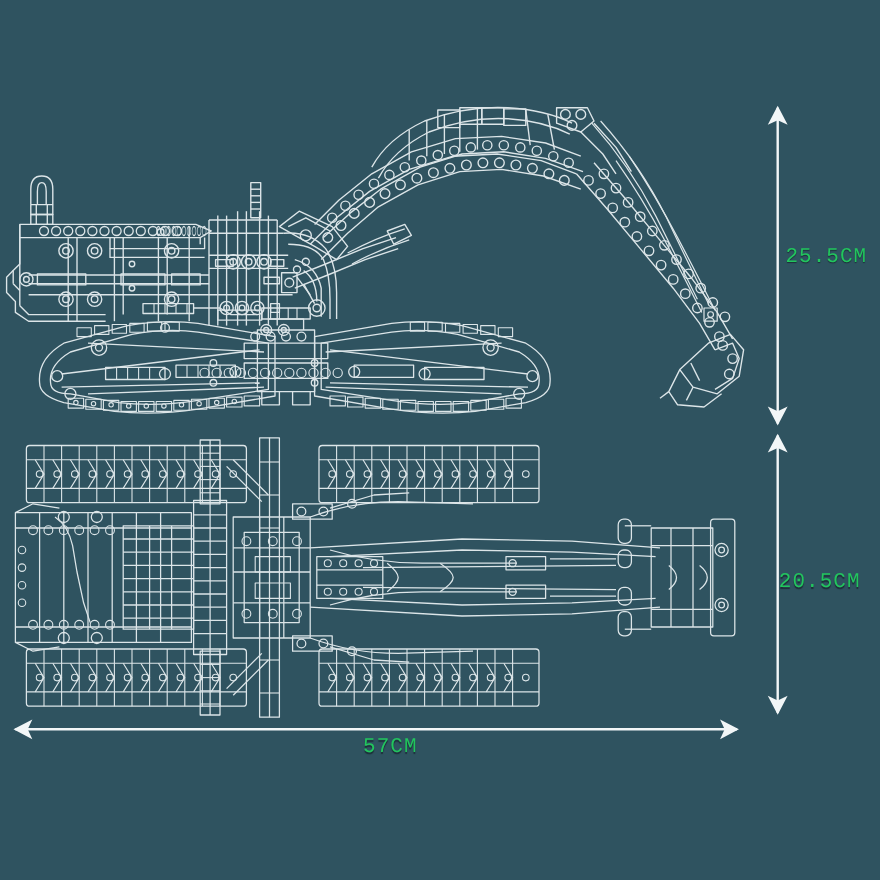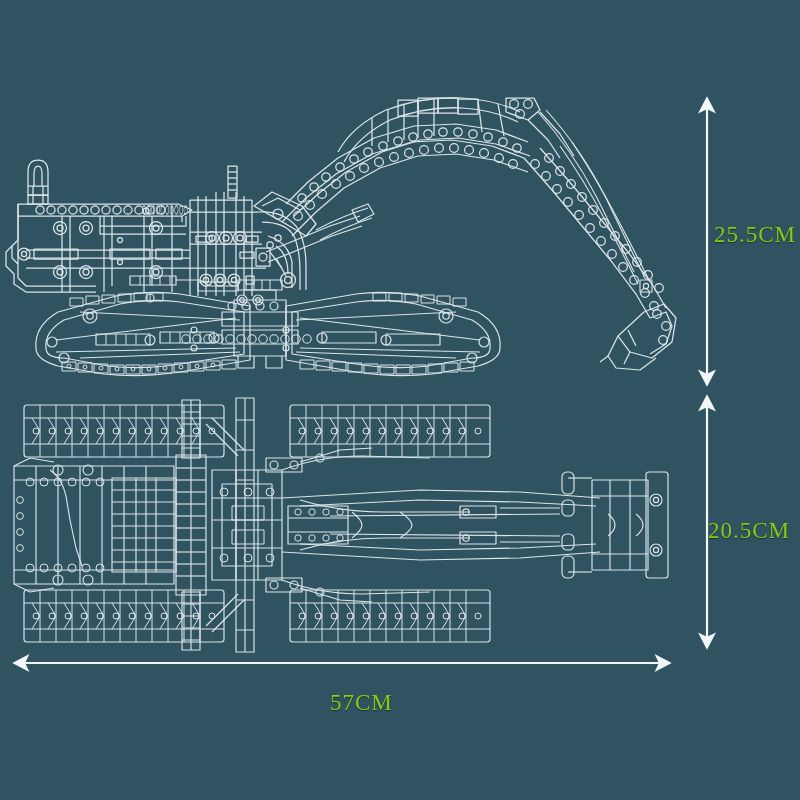--- a/index.html
+++ b/index.html
@@ -6,31 +6,31 @@
   body{
     width:800px;height:800px;
     background:#2f5360;
     font-family:"Liberation Sans",sans-serif;
     overflow:hidden;
     position:relative;
   }
   #stage{position:absolute;inset:0;width:800px;height:800px;}
   .dim-label{
     position:absolute;
-    color:#84cc16;
-    font-family:Liberation Serif, serif;
-    font-size:23px;
+    color:#22c55e;
+    font-family:Liberation Mono, monospace;
+    font-size:19px;
     letter-spacing:1px;
     white-space:nowrap;
     text-shadow:0 1px 1px rgba(0,0,0,.45);
     user-select:none;
   }
   #label-height-upper{left:714px;top:222px;}
   #label-height-lower{left:708px;top:518px;}
-  #label-width{left:330px;top:690px;}
+  #label-width{left:330px;top:668px;}
 </style>
 </head>
 <body style="background: rgb(47, 83, 96);">
 
 <svg id="stage" viewBox="0 0 800 800" xmlns="http://www.w3.org/2000/svg">
   <rect x="0" y="0" width="800" height="800" fill="#2f5360"></rect>
 
   <defs>
     <g id="stud-row-10">
       <circle cx="0" cy="0" r="4.1" fill="none" stroke="#dce5e8" stroke-width="1.2"></circle>

